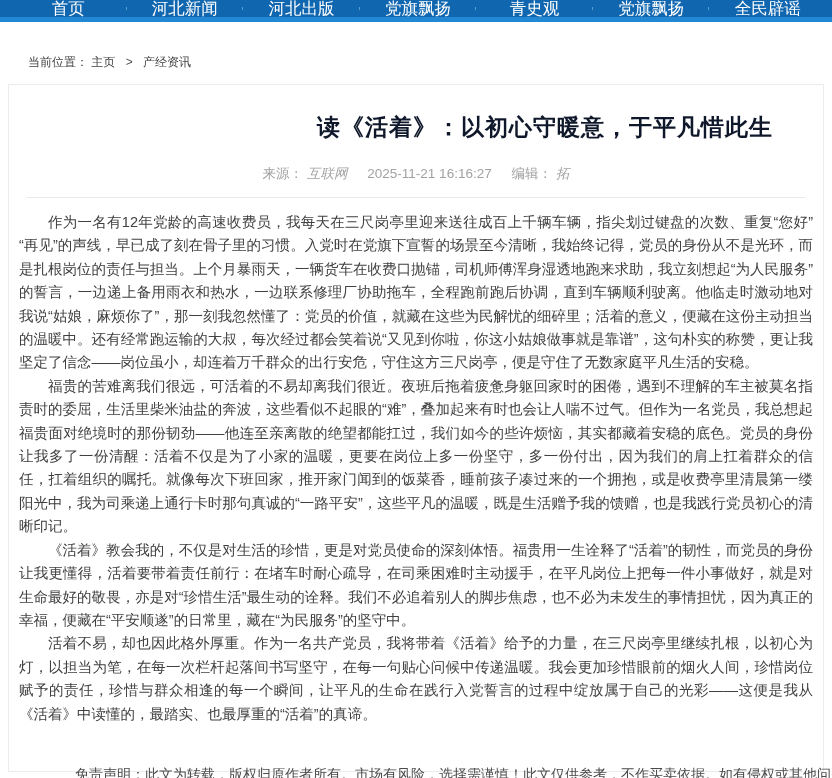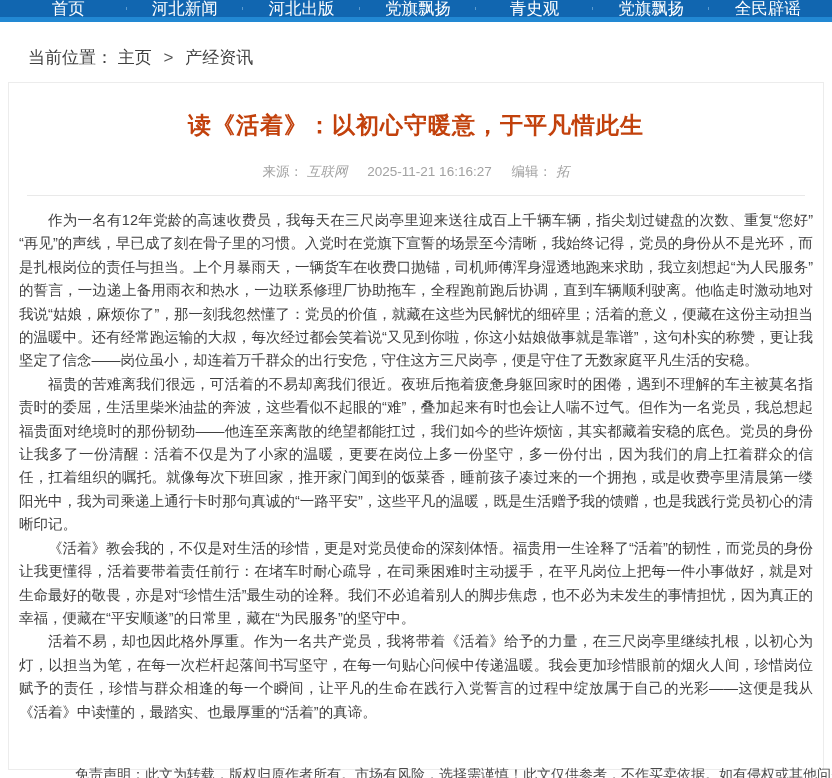--- a/index.html
+++ b/index.html
@@ -32,37 +32,37 @@
   .topnav li::after {
     content: "";
     position: absolute; right: 0; top: 7px; bottom: 7px;
     width: 1px; background: #5b9cd0;
   }
   .topnav li:last-child::after { display: none; }
   .nav-strip { height: 5px; background: #2288d3; }
 
   
   .breadcrumb {
-    padding: 24px 0 13px 28px;
-    font-size: 17px; color: #3f3f3f;
+    padding: 32px 0 13px 28px;
+    font-size: 12px; color: #3f3f3f;
   }
   .breadcrumb a { color: #3f3f3f; text-decoration: none; cursor: pointer; }
   .breadcrumb .sep { margin: 0 7px; color: #555; }
 
   
   .content-box {
     margin: 0 8px;
     border: 1px solid #ececec;
     min-height: 688px;
     padding: 0 10px;
     background: #fff;
   }
   .article-title {
-    text-align: center;
-    font-size: 23px; font-weight: bold; color: #c2410c;
+    text-align: right;
+    font-size: 23px; font-weight: bold; color: #0f172a;
     margin: 27px 40px 0;
     letter-spacing: 1px;
   }
   .article-meta {
     text-align: center;
     font-size: 13.5px; color: #a2a2a2;
     margin: 22px 8px 0;
     padding-bottom: 14px;
     border-bottom: 1px solid #e9e9e9;
   }

